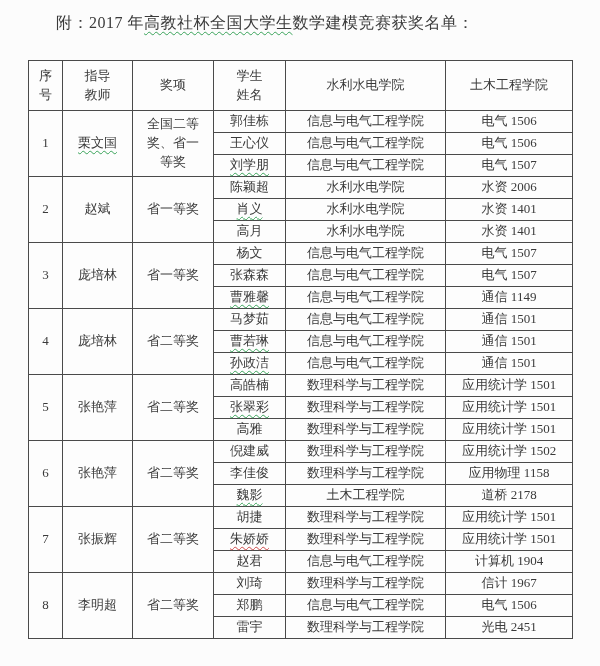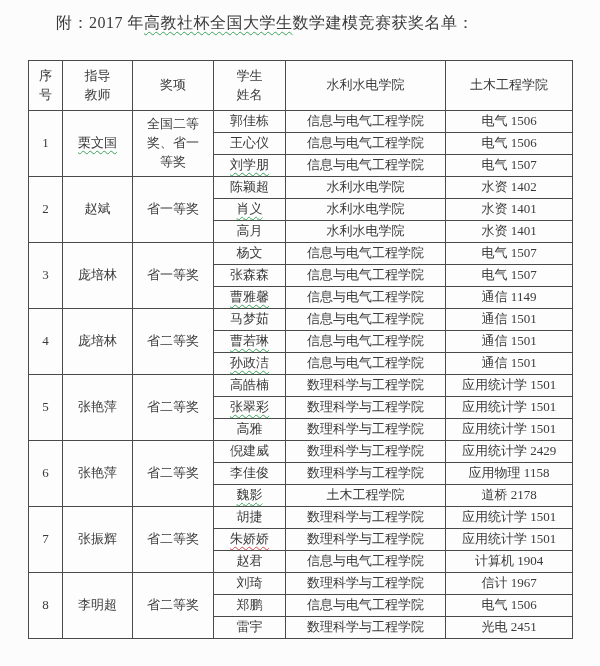--- a/index.html
+++ b/index.html
@@ -103,21 +103,21 @@
         <td><span class="wavy-green">刘学朋</span></td>
         <td>信息与电气工程学院</td>
         <td>电气 1507</td>
       </tr>
       <tr>
         <td rowspan="3">2</td>
         <td rowspan="3">赵斌</td>
         <td rowspan="3">省一等奖</td>
         <td>陈颖超</td>
         <td>水利水电学院</td>
-        <td>水资 1402</td>
+        <td>水资 2006</td>
       </tr>
       <tr>
         <td><span class="wavy-green">肖义</span></td>
         <td>水利水电学院</td>
         <td>水资 1401</td>
       </tr>
       <tr>
         <td>高月</td>
         <td>水利水电学院</td>
         <td>水资 1401</td>
@@ -175,21 +175,21 @@
         <td>高雅</td>
         <td>数理科学与工程学院</td>
         <td>应用统计学 1501</td>
       </tr>
       <tr>
         <td rowspan="3">6</td>
         <td rowspan="3">张艳萍</td>
         <td rowspan="3">省二等奖</td>
         <td>倪建威</td>
         <td>数理科学与工程学院</td>
-        <td>应用统计学 2429</td>
+        <td>应用统计学 1502</td>
       </tr>
       <tr>
         <td>李佳俊</td>
         <td>数理科学与工程学院</td>
         <td>应用物理 1158</td>
       </tr>
       <tr>
         <td><span class="wavy-green">魏影</span></td>
         <td>土木工程学院</td>
         <td>道桥 2178</td>

